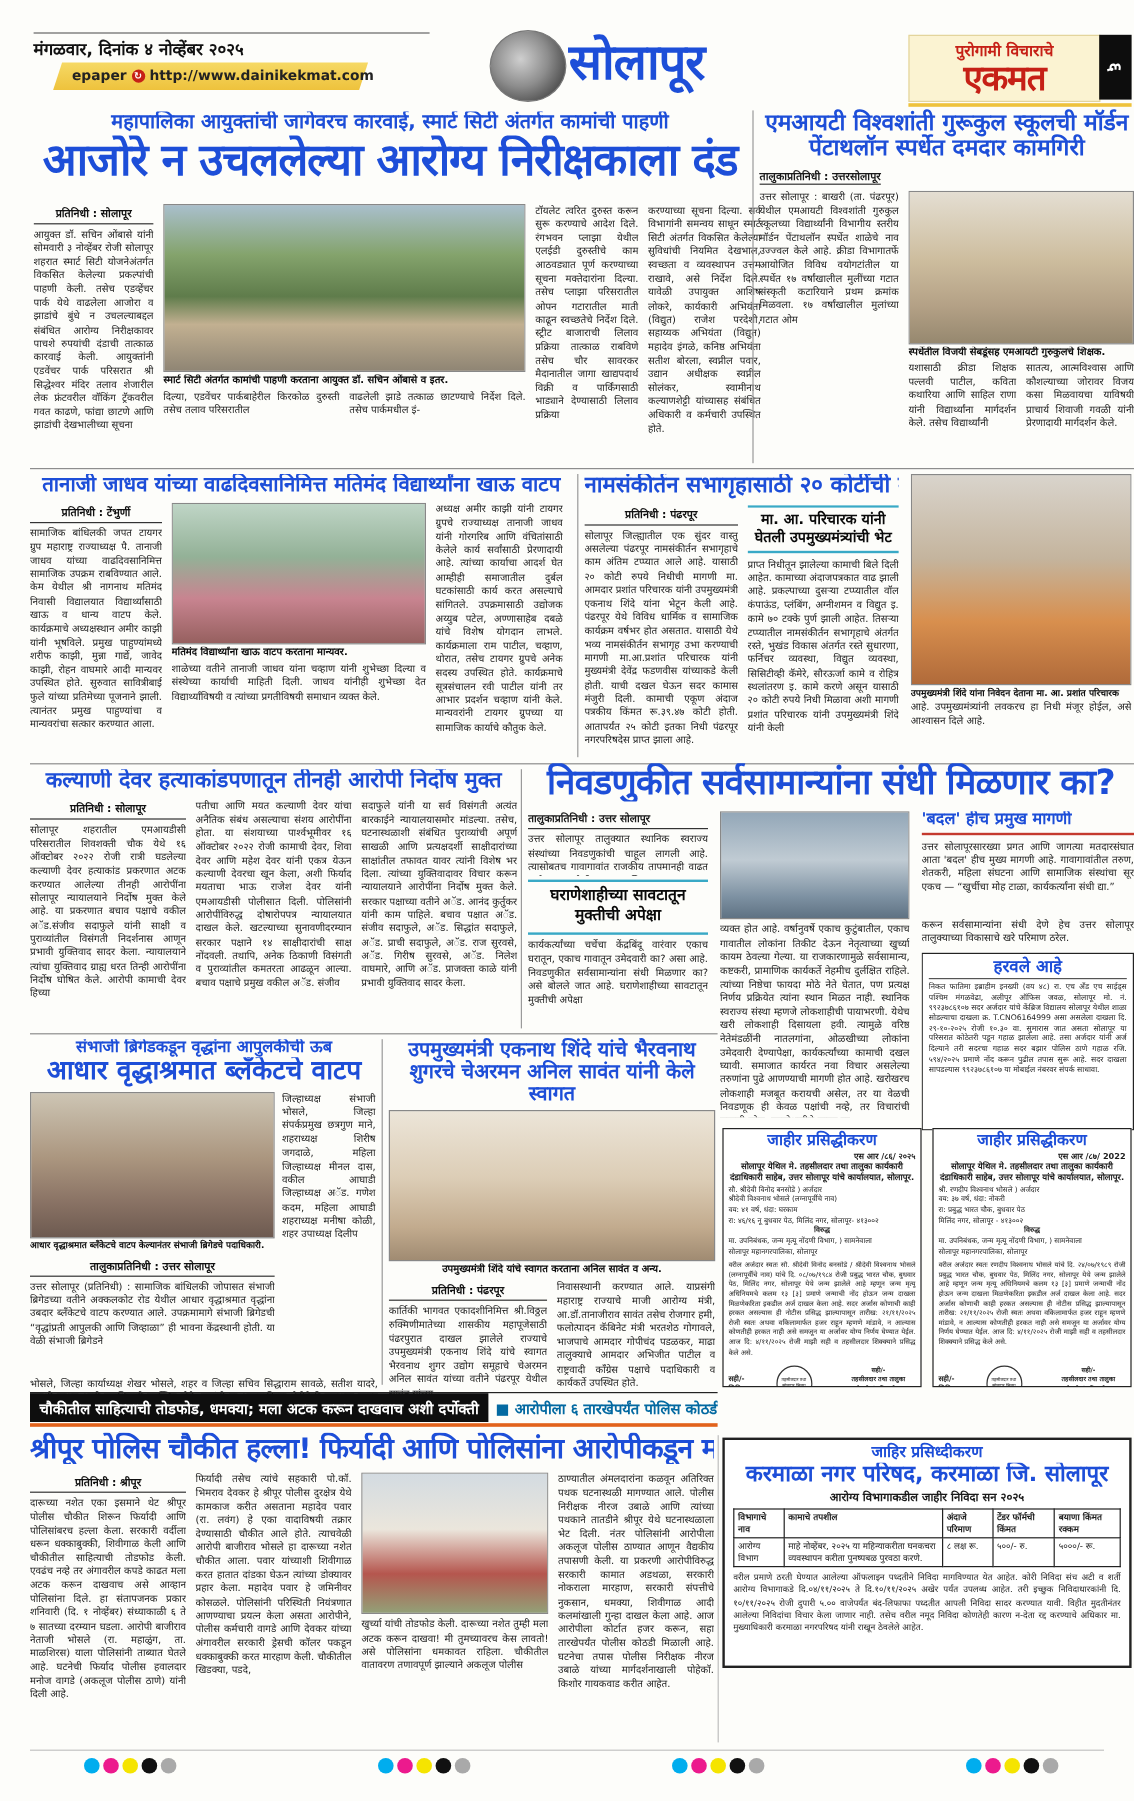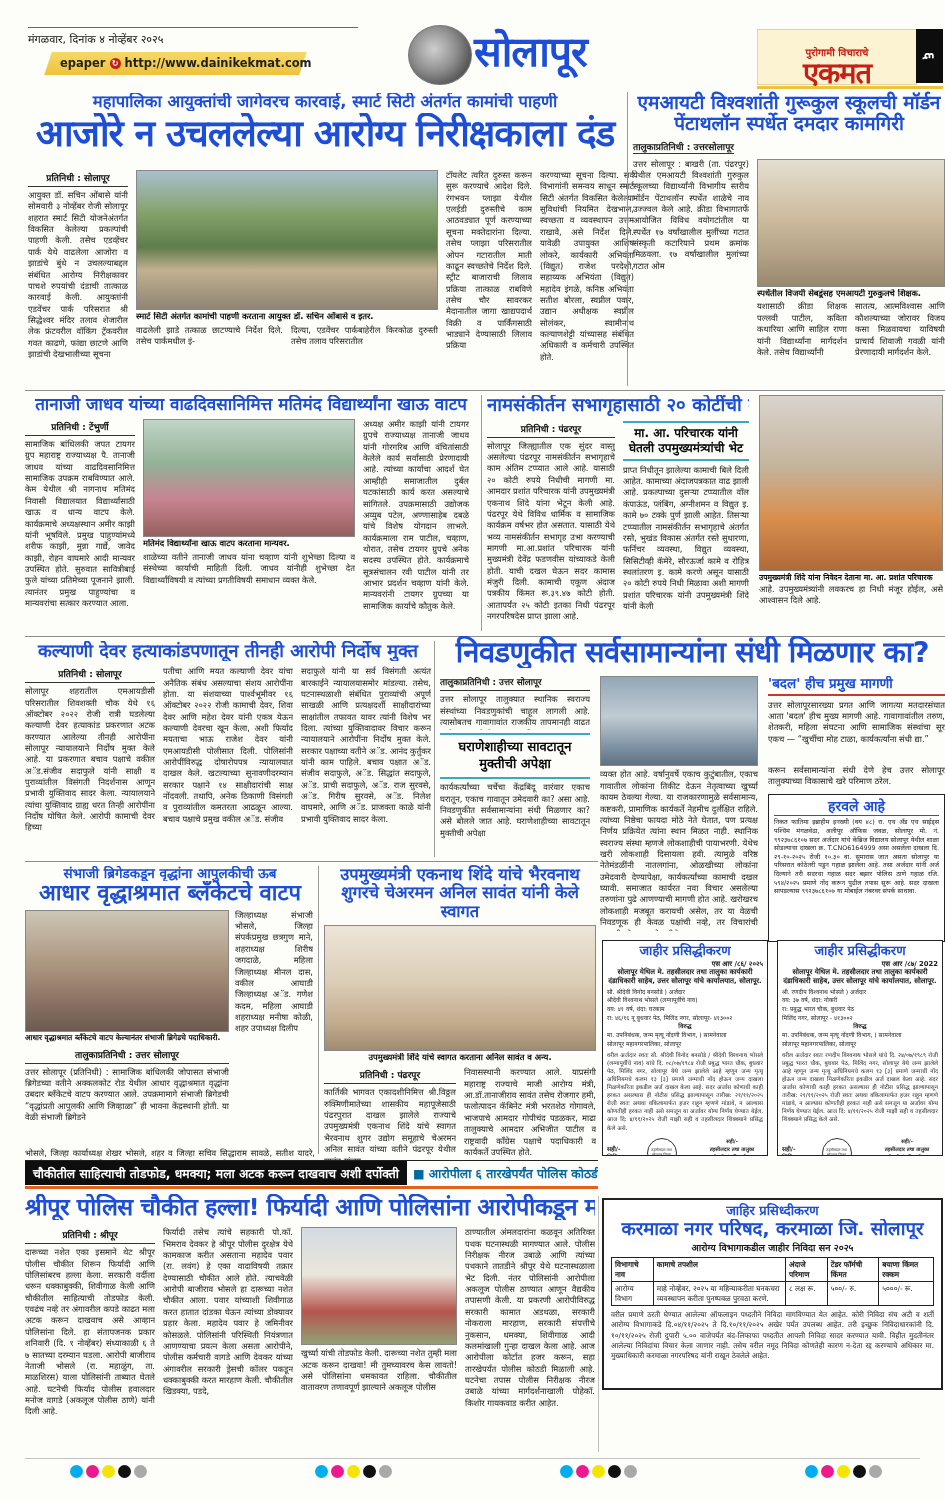--- a/index.html
+++ b/index.html
@@ -38,56 +38,56 @@
   table.tender th,table.tender td{border:1px solid #222;font-size:7.3px;padding:2px 3px;
      vertical-align:top;text-align:left;line-height:1.3;}
   table.tender th{font-weight:bold;}
 </style>
 </head>
 <body>
 
 <div class="page">
 
   <div class="abs" style="left:28px;top:27px;width:330px;border-top:1px solid #666;"></div>
-  <div class="abs" style="left:28px;top:31px;font-size:11px;color:#111;">मंगळवार, दिनांक ४ नोव्हेंबर २०२५</div>
+  <div class="abs" style="left:28px;top:31px;font-size:14px;color:#111;font-weight:bold;">मंगळवार, दिनांक ४ नोव्हेंबर २०२५</div>
   <div class="abs epaper" style="left:48px;top:52px;width:255px;height:23px;"></div>
   <div class="abs" style="left:60px;top:56px;font-size:11.5px;font-weight:bold;color:#222;display:flex;align-items:center;gap:4px;">
     <span>epaper</span>
     <span style="width:11px;height:11px;border-radius:50%;background:#c62016;color:#fff;font-size:8px;line-height:11px;text-align:center;display:inline-block;">↻</span>
     <span style="font-weight:bold;">http://www.dainikekmat.com</span>
   </div>
 
   <div class="abs" style="left:408px;top:25px;width:62px;height:58px;border-radius:50%;
        background:radial-gradient(circle at 40% 40%, #cfcfcf 0%, #8d8d8d 45%, #4b4b4b 80%);border:1px solid #777;"></div>
   <div class="abs hl" style="left:474px;top:30px;font-size:41px;letter-spacing:-1px;">सोलापूर</div>
 
   <div class="abs mast-box" style="left:757px;top:29px;width:158px;height:54px;">
-    <div class="center" style="font-size:10px;font-weight:bold;color:#c62016;margin-top:15px;">पुरोगामी विचाराचे</div>
+    <div class="center" style="font-size:13px;font-weight:bold;color:#c62016;margin-top:3px;">पुरोगामी विचाराचे</div>
     <div class="center" style="font-size:29px;font-weight:bold;color:#c62016;line-height:1;letter-spacing:-1px;">एकमत</div>
   </div>
   <div class="abs" style="left:916px;top:29px;width:27px;height:54px;background:#0d0d0d;color:#fff;
        display:flex;align-items:center;justify-content:center;">
     <span style="transform:rotate(90deg);font-size:15px;font-weight:bold;">६</span>
   </div>
   <div class="abs" style="left:757px;top:86px;width:186px;height:3px;background:#eec23c;"></div>
 
   <div class="abs hl center nowrap" style="left:25px;top:93px;width:600px;font-size:16.5px;">महापालिका आयुक्तांची जागेवरच कारवाई, स्मार्ट सिटी अंतर्गत कामांची पाहणी</div>
   <div class="abs hl center nowrap" style="left:20px;top:113px;width:610px;font-size:37px;letter-spacing:-1px;">आजोरे न उचललेल्या आरोग्य निरीक्षकाला दंड</div>
 
   <div class="abs cols" style="left:28px;top:170px;width:598px;height:208px;">
     <div class="col" style="flex:0 0 100px;">
       <div class="byline">प्रतिनिधी : सोलापूर</div>
       <div class="body-txt" style="height:190px;">आयुक्त डॉ. सचिन ओंबासे यांनी सोमवारी ३ नोव्हेंबर रोजी सोलापूर शहरात स्मार्ट सिटी योजनेअंतर्गत विकसित केलेल्या प्रकल्पांची पाहणी केली. तसेच एडव्हेंचर पार्क येथे वाढलेला आजोरा व झाडांचे बुंधे न उचलल्याबद्दल संबंधित आरोग्य निरीक्षकावर पाचशे रुपयांची दंडाची तात्काळ कारवाई केली. आयुक्तांनी एडवेंचर पार्क परिसरात श्री सिद्धेश्वर मंदिर तलाव शेजारील लेक फ्रंटवरील वॉकिंग ट्रॅकवरील गवत काढणे, फांद्या छाटणे आणि झाडांची देखभालीच्या सूचना</div>
     </div>
     <div class="col" style="flex:0 0 302px;">
       <div class="photo ph-park" style="height:140px;"></div>
       <div class="cap nowrap">स्मार्ट सिटी अंतर्गत कामांची पाहणी करताना आयुक्त डॉ. सचिन ओंबासे व इतर.</div>
       <div class="cols" style="margin-top:3px;">
+        <div class="col body-txt" style="height:44px;">दिल्या, एडवेंचर पार्कबाहेरील किरकोळ दुरुस्ती तसेच तलाव परिसरातील</div>
         <div class="col body-txt" style="height:44px;">वाढलेली झाडे तत्काळ छाटण्याचे निर्देश दिले. तसेच पार्कमधील इं-</div>
-        <div class="col body-txt" style="height:44px;">दिल्या, एडवेंचर पार्कबाहेरील किरकोळ दुरुस्ती तसेच तलाव परिसरातील</div>
       </div>
     </div>
     <div class="col body-txt" style="flex:0 0 86px;height:206px;">टॉयलेट त्वरित दुरुस्त करून सुरू करण्याचे आदेश दिले. रंगभवन प्लाझा येथील एलईडी दुरुस्तीचे काम आठवड्यात पूर्ण करण्याच्या सूचना मक्तेदारांना दिल्या. तसेच प्लाझा परिसरातील ओपन गटारातील माती काढून स्वच्छतेचे निर्देश दिले. स्ट्रीट बाजाराची लिलाव प्रक्रिया तात्काळ राबविणे तसेच चौर सावरकर मैदानातील जागा खाद्यपदार्थ विक्री व पार्किंगसाठी भाड्याने देण्यासाठी लिलाव प्रक्रिया</div>
     <div class="col body-txt" style="flex:0 0 94px;height:206px;">करण्याच्या सूचना दिल्या. सर्व विभागांनी समन्वय साधून स्मार्ट सिटी अंतर्गत विकसित केलेल्या सुविधांची नियमित देखभाल, स्वच्छता व व्यवस्थापन उत्तम राखावे, असे निर्देश दिले. यावेळी उपायुक्त आशिष लोकरे, कार्यकारी अभियंता (विद्युत) राजेश परदेशी, सहाय्यक अभियंता (विद्युत) महादेव इंगळे, कनिष्ठ अभियंता सतीश बोरला, स्वप्नील पवार, उद्यान अधीक्षक स्वप्नील सोलंकर, स्वामीनाथ कल्याणशेट्टी यांच्यासह संबंधित अधिकारी व कर्मचारी उपस्थित होते.</div>
   </div>
 
   <div class="abs vline" style="left:627px;top:92px;height:294px;"></div>
   <div class="abs" style="left:633px;top:92px;width:312px;height:294px;">
     <div class="hl center" style="font-size:19px;">एमआयटी विश्वशांती गुरूकुल स्कूलची मॉर्डन पेंटाथलॉन स्पर्धेत दमदार कामगिरी</div>
     <div style="font-size:9px;font-weight:bold;border-bottom:1px solid #333;display:inline-block;margin:4px 0 3px;">तालुकाप्रतिनिधी : उत्तरसोलापूर</div>

